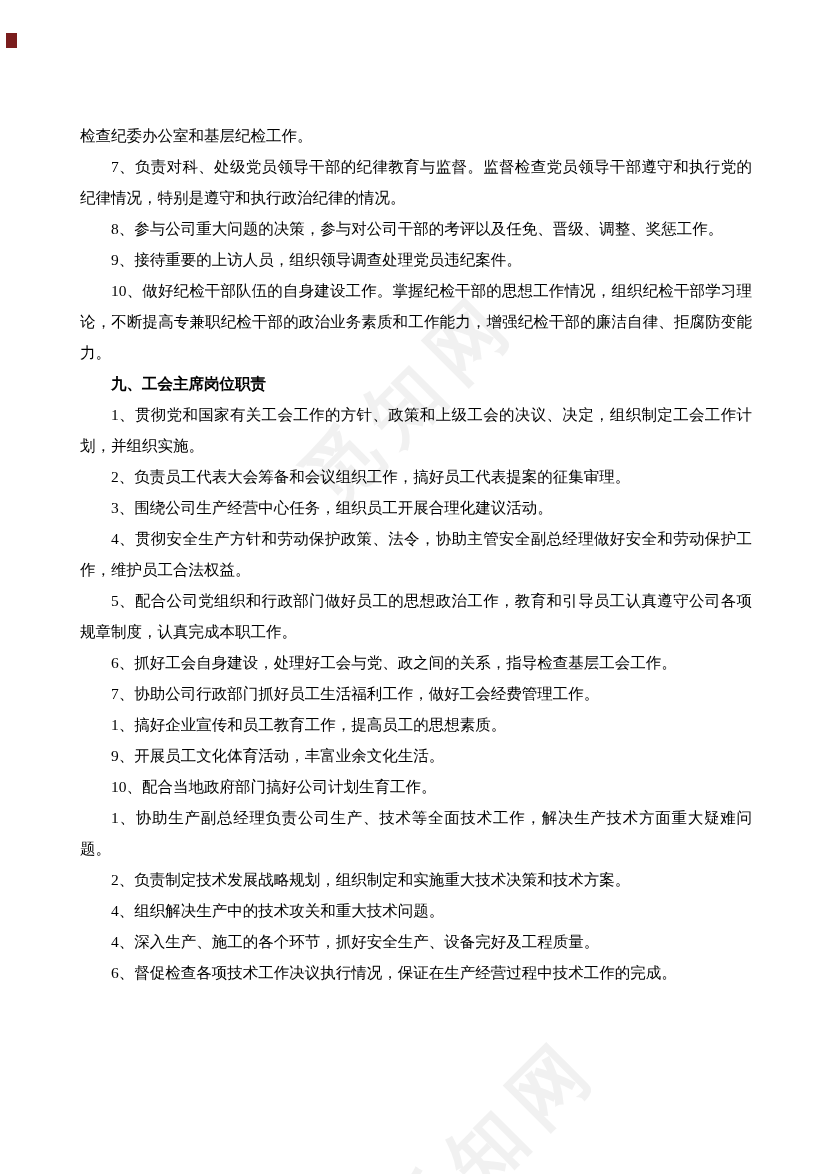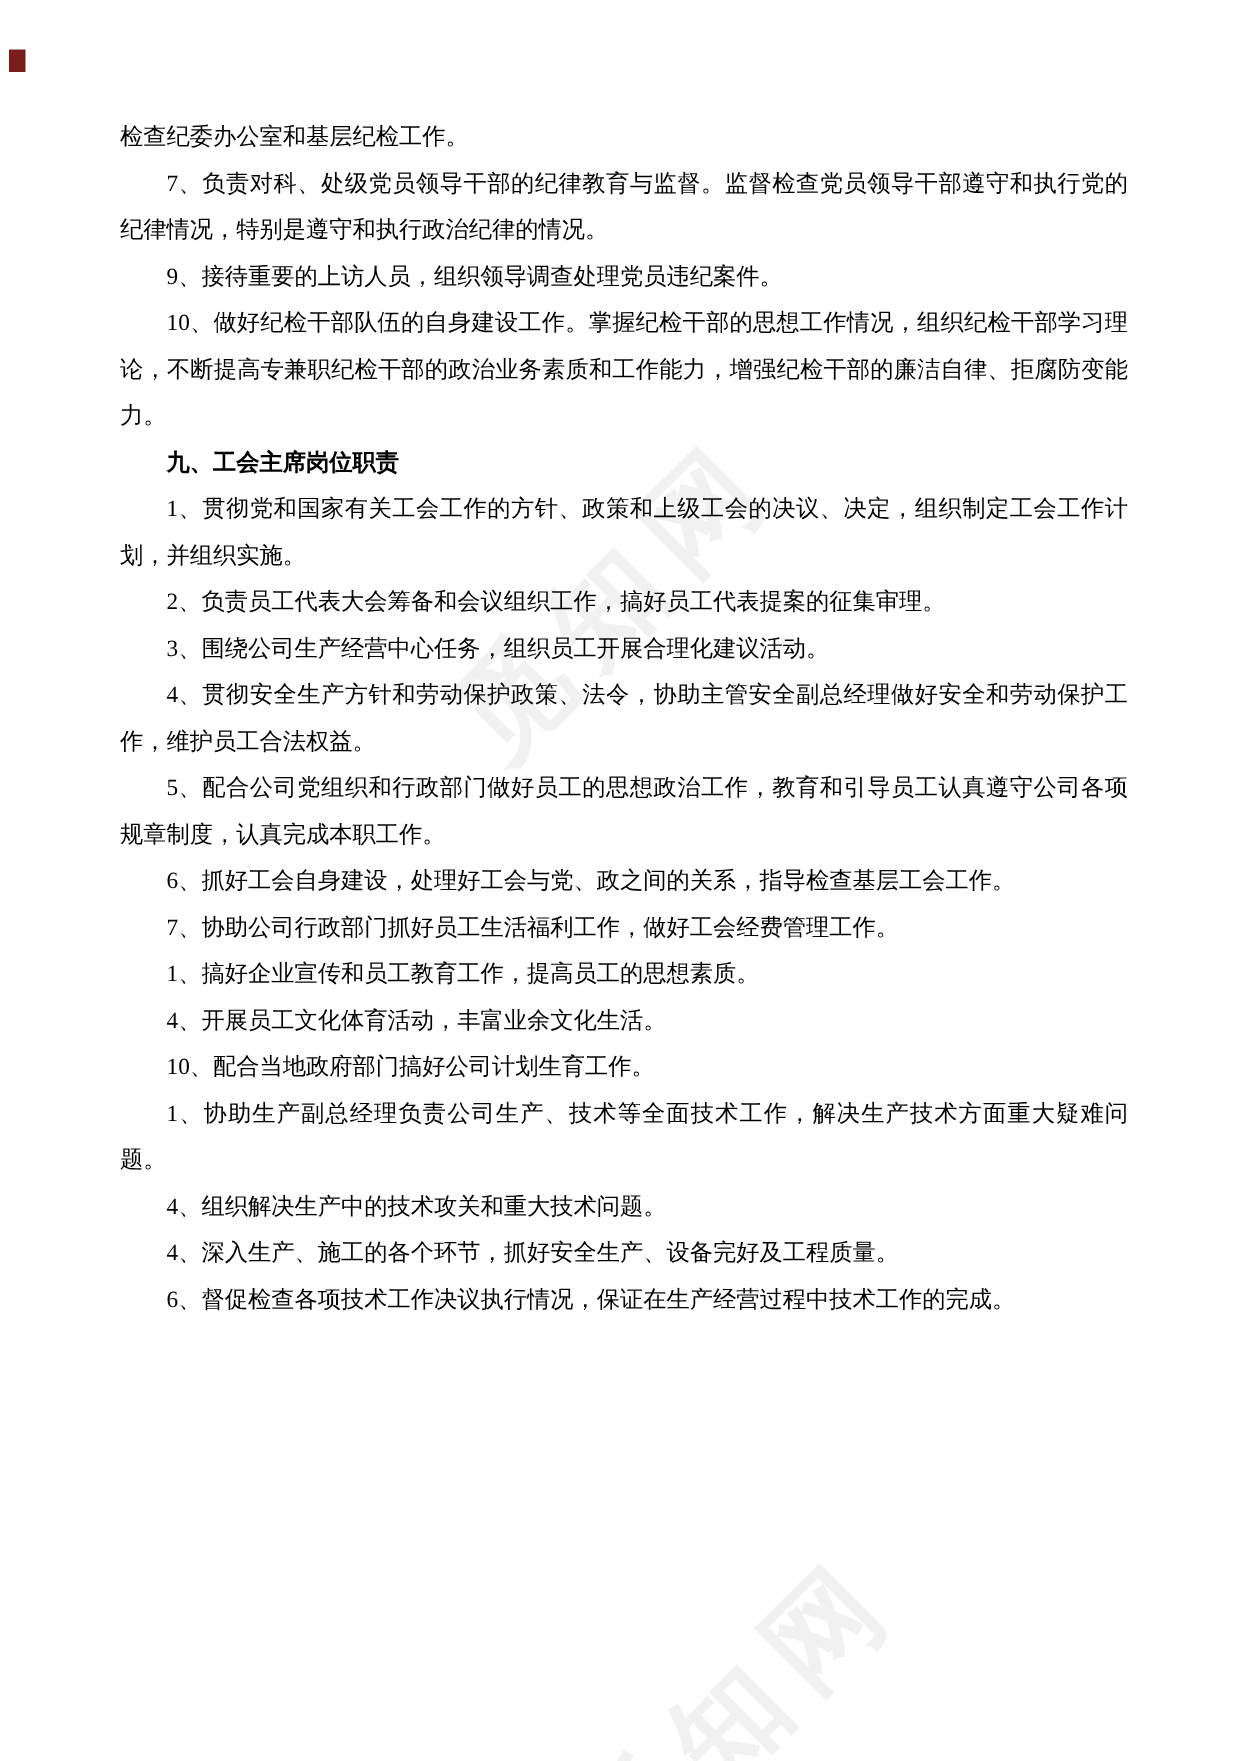--- a/index.html
+++ b/index.html
@@ -12,21 +12,21 @@
     height: 1174px;
     position: relative;
     overflow: hidden;
     font-family: "Liberation Serif", "DejaVu Serif", serif;
     color: #000000;
   }
   .page {
     position: absolute;
     inset: 0;
     box-sizing: border-box;
-    padding: 76px 78px 0 80px;
+    padding: 120px 78px 0 80px;
     z-index: 2;
   }
   .para {
     margin: 0;
     font-size: 15.5px;
     line-height: 31px;
     text-align: justify;
     text-justify: inter-ideograph;
   }
   .para.indent {
@@ -73,31 +73,33 @@
 <div class="corner-mark"></div>
 
 <div class="watermark mid">觅知网</div>
 
 <div class="watermark bottom">觅知网</div>
 
 <div class="page">
   <div>
       <p class="para">检查纪委办公室和基层纪检工作。</p>
       <p class="para indent">7、负责对科、处级党员领导干部的纪律教育与监督。监督检查党员领导干部遵守和执行党的纪律情况，特别是遵守和执行政治纪律的情况。</p>
+      <p class="para indent">8、参与公司重大问题的决策，参与对公司干部的考评以及任免、晋级、调整、奖惩工作。</p>
       <p class="para indent">9、接待重要的上访人员，组织领导调查处理党员违纪案件。</p>
       <p class="para indent">10、做好纪检干部队伍的自身建设工作。掌握纪检干部的思想工作情况，组织纪检干部学习理论，不断提高专兼职纪检干部的政治业务素质和工作能力，增强纪检干部的廉洁自律、拒腐防变能力。</p>
       <p class="para heading">九、工会主席岗位职责</p>
       <p class="para indent">1、贯彻党和国家有关工会工作的方针、政策和上级工会的决议、决定，组织制定工会工作计划，并组织实施。</p>
       <p class="para indent">2、负责员工代表大会筹备和会议组织工作，搞好员工代表提案的征集审理。</p>
       <p class="para indent">3、围绕公司生产经营中心任务，组织员工开展合理化建议活动。</p>
       <p class="para indent">4、贯彻安全生产方针和劳动保护政策、法令，协助主管安全副总经理做好安全和劳动保护工作，维护员工合法权益。</p>
       <p class="para indent">5、配合公司党组织和行政部门做好员工的思想政治工作，教育和引导员工认真遵守公司各项规章制度，认真完成本职工作。</p>
       <p class="para indent">6、抓好工会自身建设，处理好工会与党、政之间的关系，指导检查基层工会工作。</p>
       <p class="para indent">7、协助公司行政部门抓好员工生活福利工作，做好工会经费管理工作。</p>
       <p class="para indent">1、搞好企业宣传和员工教育工作，提高员工的思想素质。</p>
-      <p class="para indent">4、开展员工文化体育活动，丰富业余文化生活。</p>
+      <p class="para indent">9、开展员工文化体育活动，丰富业余文化生活。</p>
       <p class="para indent">10、配合当地政府部门搞好公司计划生育工作。</p>
       <p class="para indent">1、协助生产副总经理负责公司生产、技术等全面技术工作，解决生产技术方面重大疑难问题。</p>
+      <p class="para indent">2、负责制定技术发展战略规划，组织制定和实施重大技术决策和技术方案。</p>
       <p class="para indent">4、组织解决生产中的技术攻关和重大技术问题。</p>
       <p class="para indent">4、深入生产、施工的各个环节，抓好安全生产、设备完好及工程质量。</p>
       <p class="para indent">6、督促检查各项技术工作决议执行情况，保证在生产经营过程中技术工作的完成。</p>
     </div>
 </div>
 
 </body></html>

